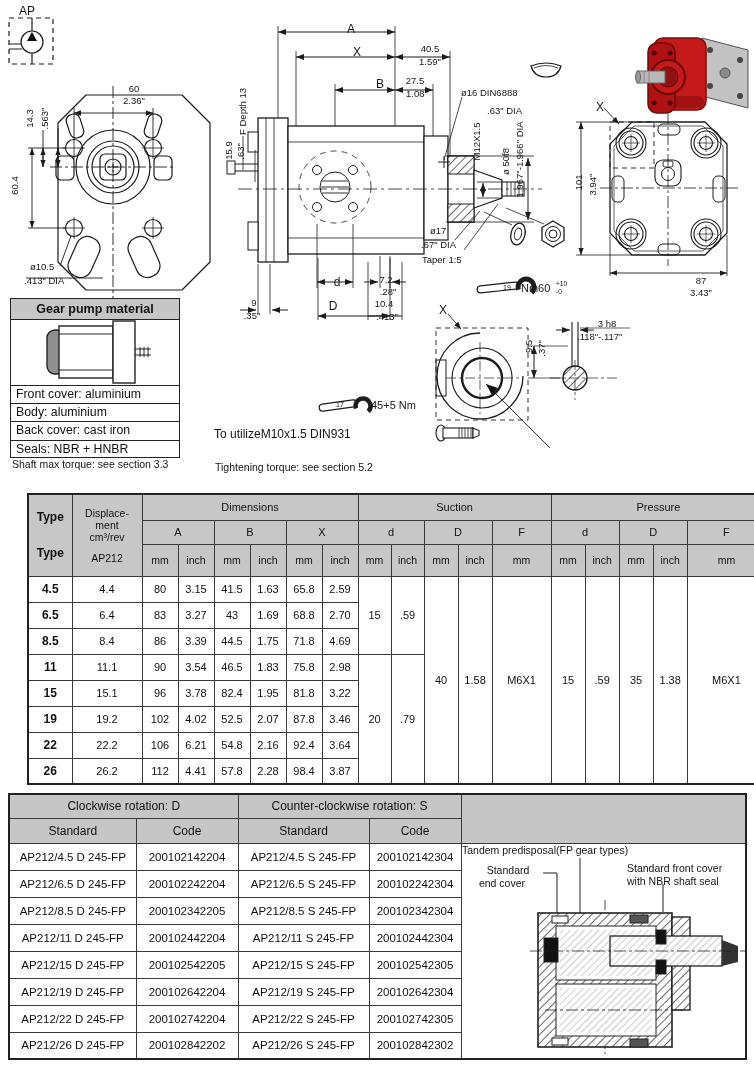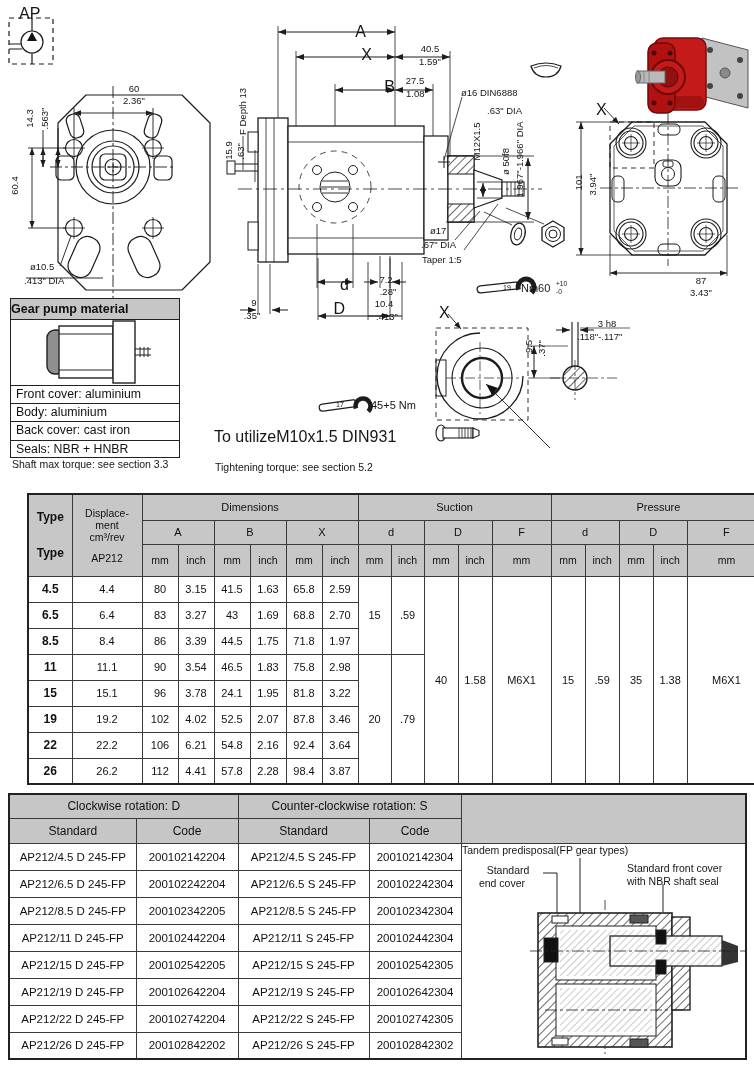--- a/index.html
+++ b/index.html
@@ -2,30 +2,30 @@
 <html><head>
 <meta charset="utf-8">
 <style>
   html,body{margin:0;padding:0;background:#fff;}
   #canvas{position:relative;width:754px;height:1069px;background:#fff;
           font-family:"Liberation Sans",sans-serif;color:#111;overflow:hidden;}
   .abs{position:absolute;}
   .lbl{position:absolute;font-size:9.5px;line-height:1.15;white-space:nowrap;color:#151515;}
   .ctr{text-align:center;}
   .rv{transform:rotate(-90deg);transform-origin:center;text-align:center;}
-  .f7{font-size:7px;} .f10{font-size:16px;text-align:right;} .f105{font-size:10.5px;} .f11{font-size:11px;}
+  .f7{font-size:7px;} .f10{font-size:12px;} .f105{font-size:10.5px;} .f11{font-size:11px;}
   
   .serie{position:absolute;left:545px;top:4px;width:84px;height:42px;background:#c4c4c4;
          text-align:center;line-height:1.1;padding-top:3px;box-sizing:border-box;}
   .serie .l1{font-size:13.5px;}
   .serie .l2{font-size:18px;font-weight:bold;letter-spacing:.5px;}
   
   .matbox{position:absolute;left:10px;top:298px;width:170px;height:160px;border:1.6px solid #222;
           box-sizing:border-box;background:#fff;}
-  .matbox .title{height:20px;background:#c6c6c6;border-bottom:1.4px solid #222;
+  .matbox .title{height:20px;background:#c6c6c6;border-bottom:1.4px solid #222;text-align:center;
                  font-weight:bold;font-size:12.5px;line-height:20px;}
   .matbox .iconarea{height:65px;border-bottom:1.4px solid #222;position:relative;}
   .matbox .mrow{height:17.2px;border-bottom:1.2px solid #222;font-size:12.3px;line-height:17px;padding-left:5px;}
   .matbox .mrow:last-child{border-bottom:none;}
   
   table{border-collapse:collapse;table-layout:fixed;}
   .dimT{position:absolute;left:8px;top:493px;width:738px;border:2px solid #222;font-size:11px;margin-left:19px;}
   .dimT td{border:1px solid #3a3a3a;text-align:center;padding:0;vertical-align:middle;overflow:hidden;}
   .dimT td.hd{background:#c7c7c7;}
   .dimT tr.r1{height:26px;} .dimT tr.r2{height:24px;} .dimT tr.r3{height:32px;}
@@ -445,40 +445,40 @@
       <td>2.70</td>
     </tr>
     <tr class="br">
       <td class="typ">8.5</td>
       <td>8.4</td>
       <td>86</td>
       <td>3.39</td>
       <td>44.5</td>
       <td>1.75</td>
       <td>71.8</td>
-      <td>1.97</td>
+      <td>4.69</td>
     </tr>
     <tr class="br">
       <td class="typ">11</td>
       <td>11.1</td>
       <td>90</td>
       <td>3.54</td>
       <td>46.5</td>
       <td>1.83</td>
       <td>75.8</td>
       <td>2.98</td>
       <td rowspan="5">20</td>
       <td rowspan="5">.79</td>
     </tr>
     <tr class="br">
       <td class="typ">15</td>
       <td>15.1</td>
       <td>96</td>
       <td>3.78</td>
-      <td>24.1</td>
+      <td>82.4</td>
       <td>1.95</td>
       <td>81.8</td>
       <td>3.22</td>
     </tr>
     <tr class="br">
       <td class="typ">19</td>
       <td>19.2</td>
       <td>102</td>
       <td>4.02</td>
       <td>52.5</td>

